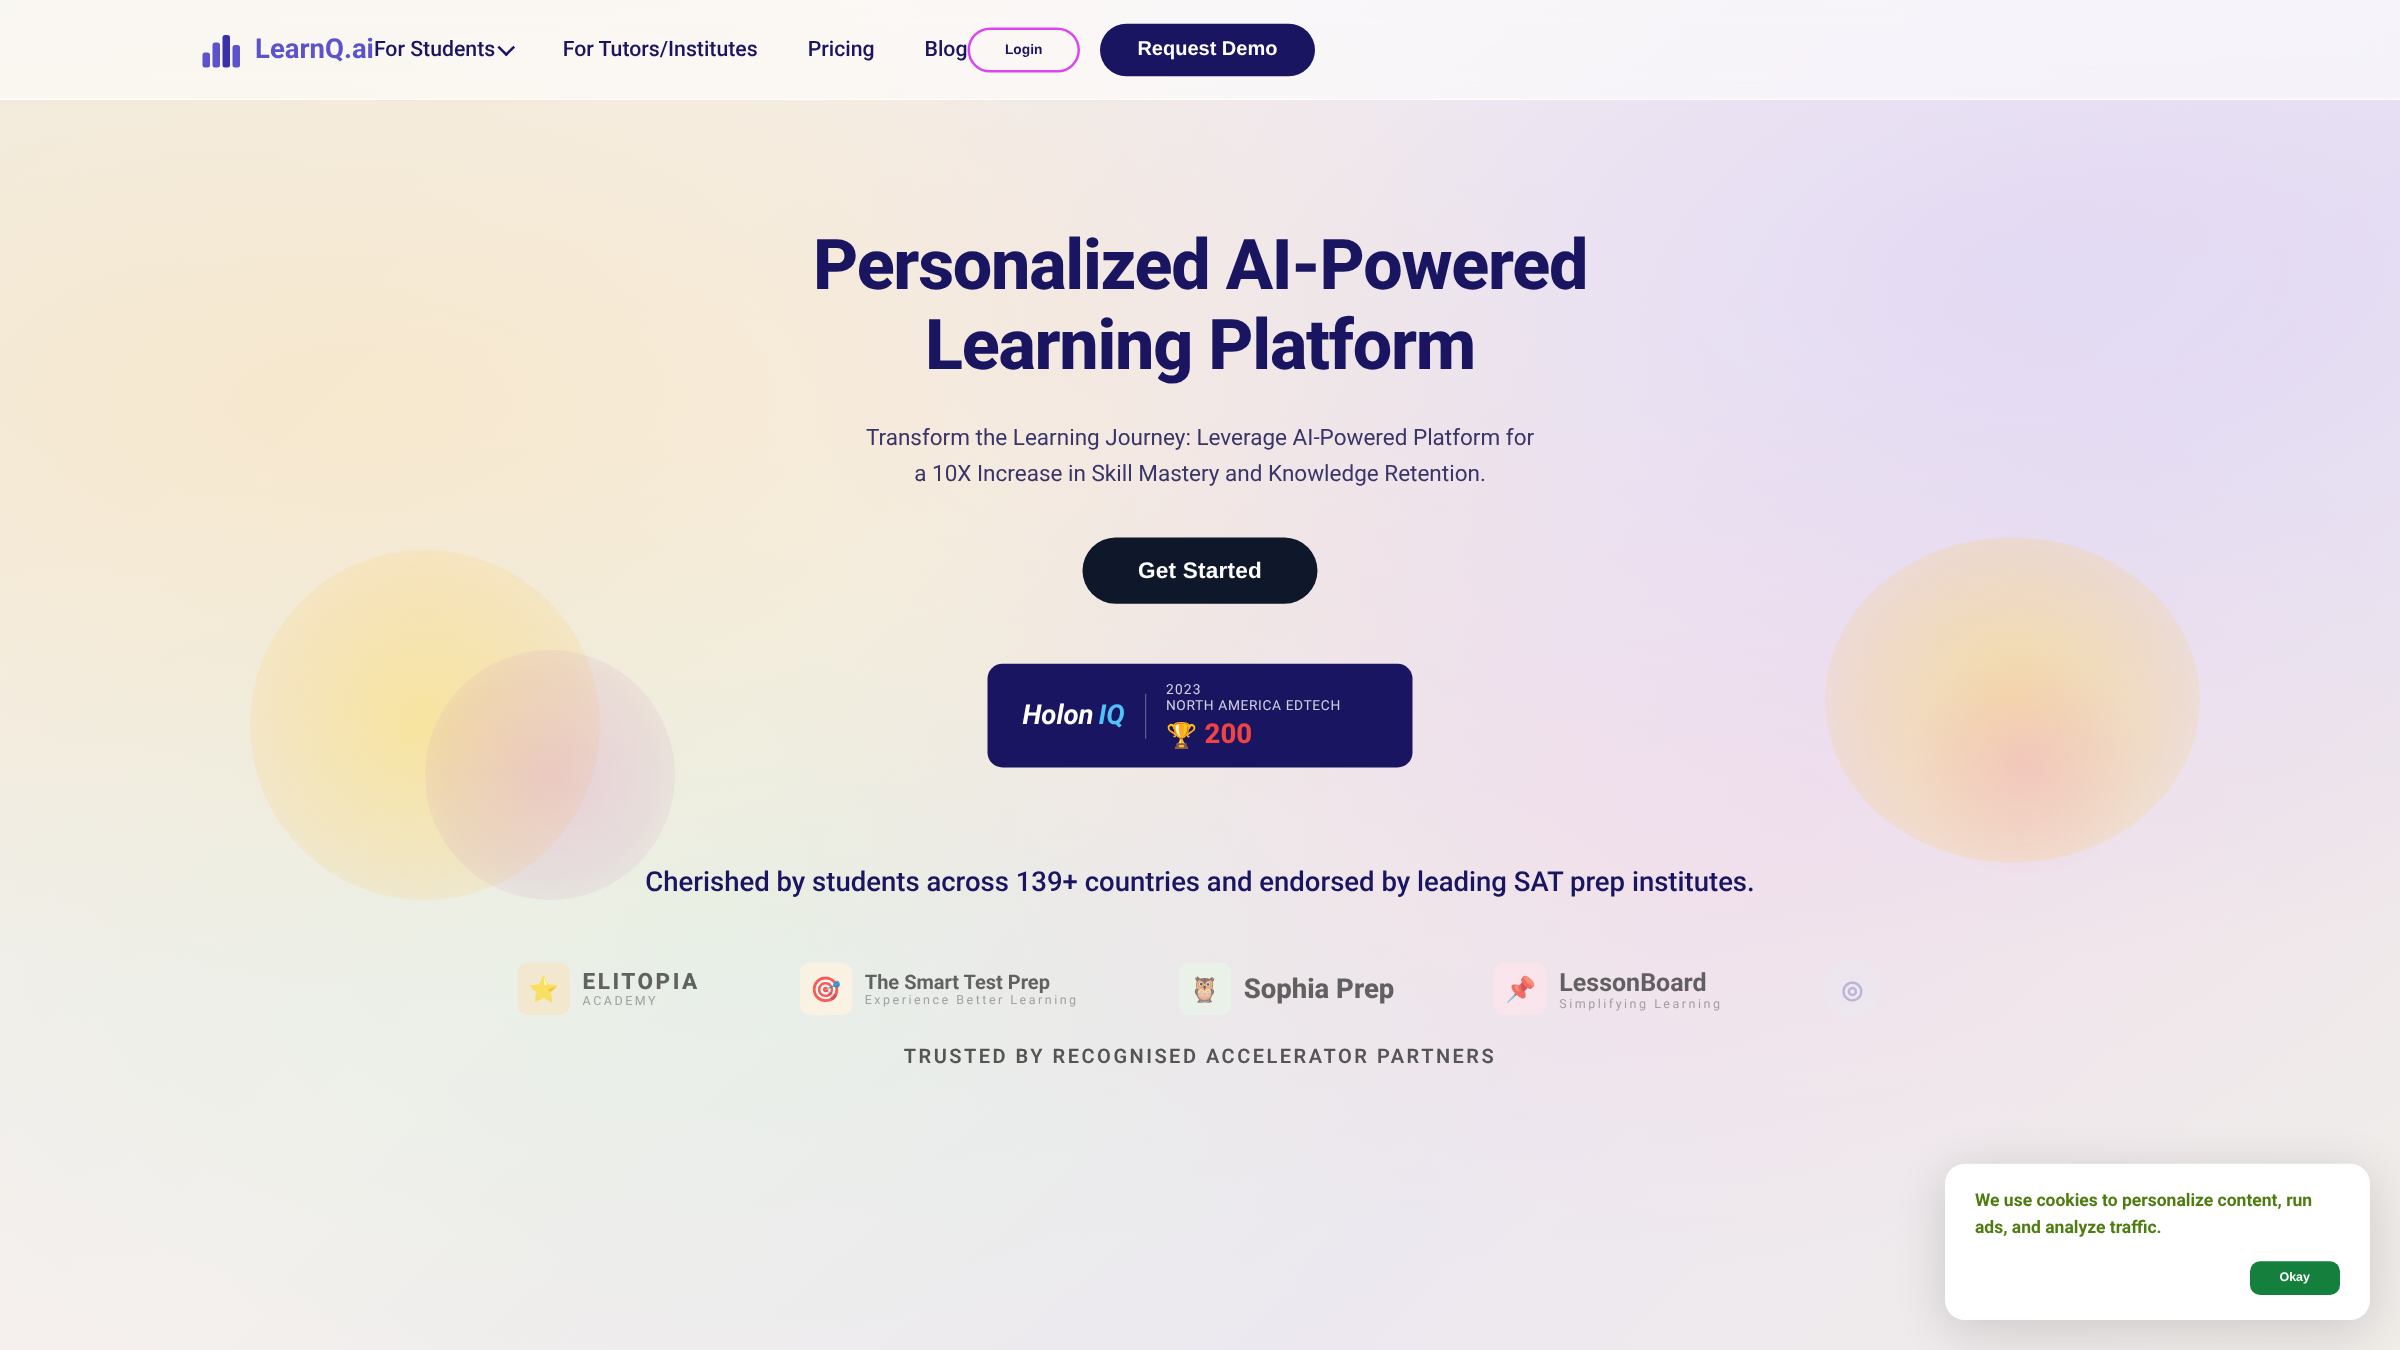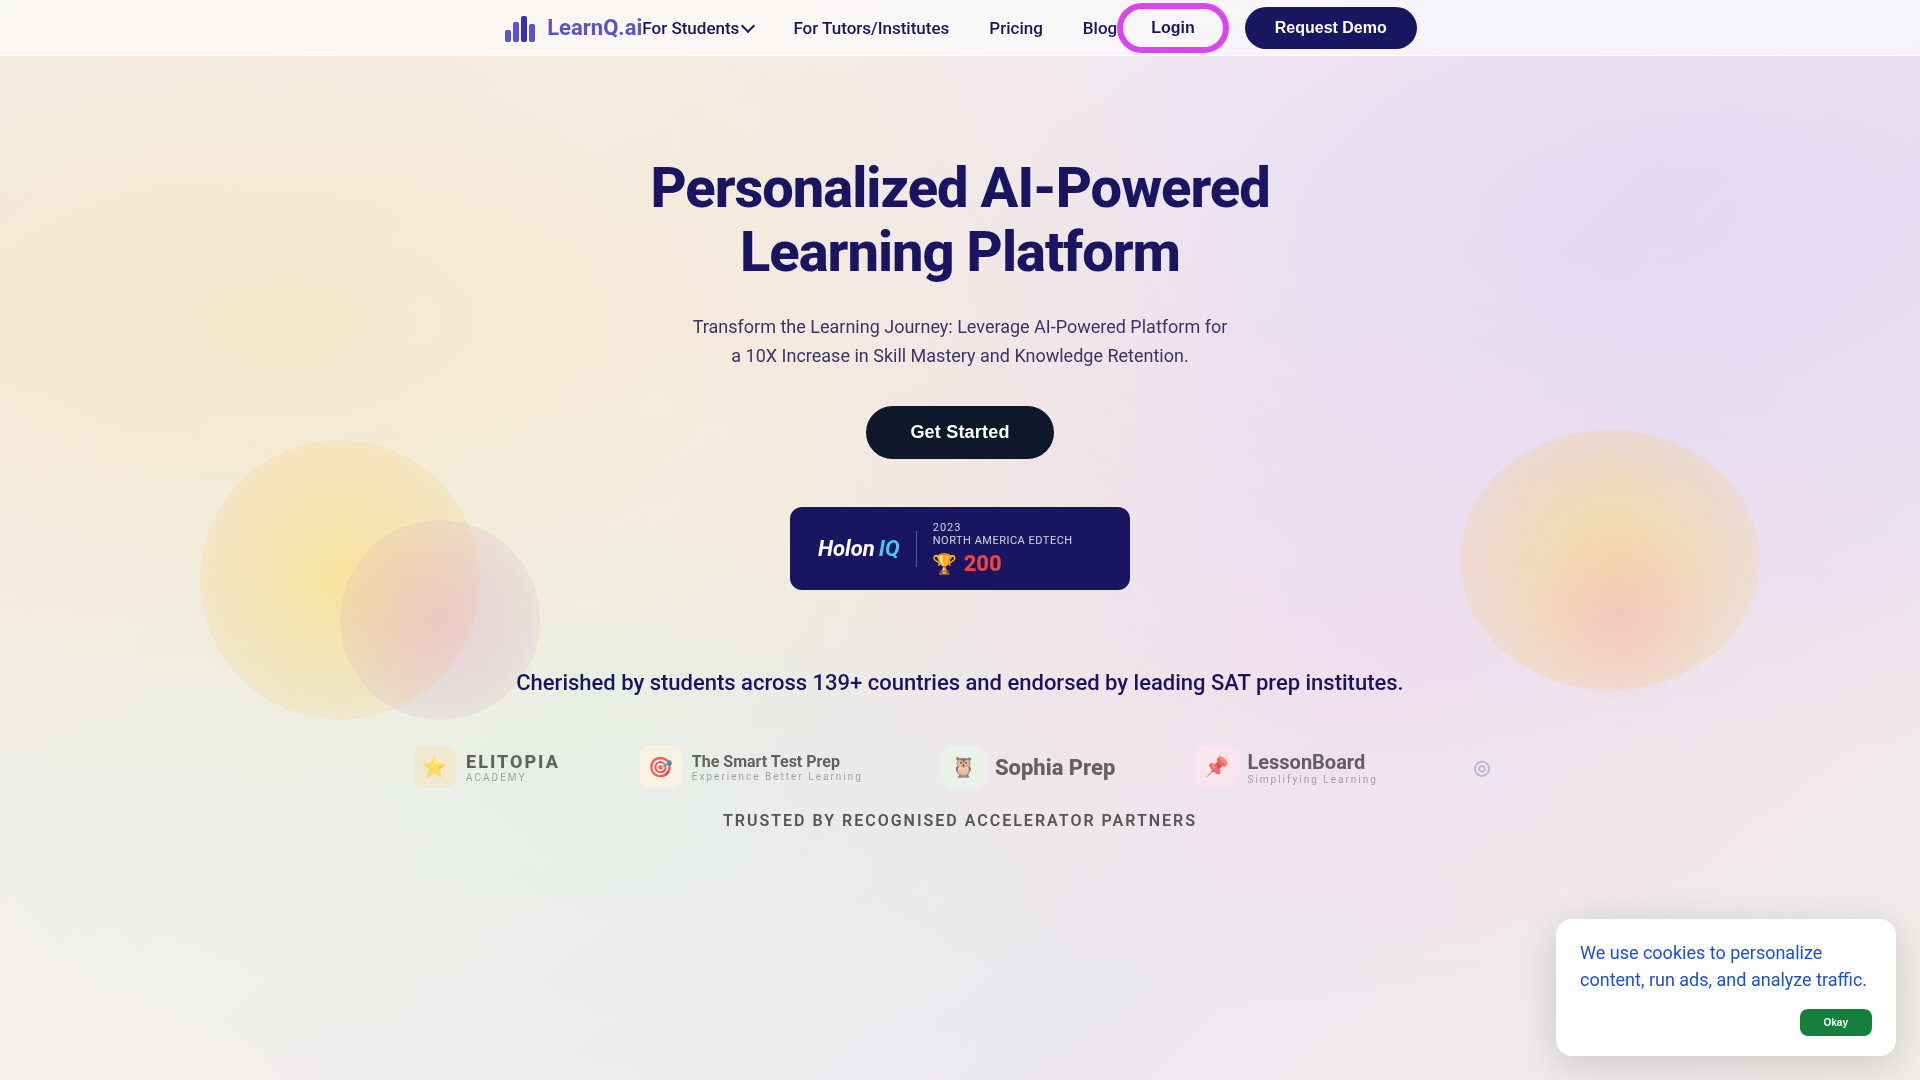--- a/index.html
+++ b/index.html
@@ -52,23 +52,23 @@
       background: radial-gradient(circle, rgba(240, 160, 200, 0.35) 0%, transparent 70%);
       right: 200px; top: 520px;
     }
 
     
     nav {
       position: relative;
       z-index: 10;
       display: flex;
       align-items: center;
-      justify-content: center;
+      justify-content: flex-start;
       padding: 0 160px;
-      height: 56px;
+      height: 80px;
       background: rgba(255,255,255,0.6);
       backdrop-filter: blur(10px);
       border-bottom: 1px solid rgba(255,255,255,0.8);
     }
 
     .nav-logo {
       display: flex;
       align-items: center;
       gap: 8px;
       text-decoration: none;
@@ -108,25 +108,25 @@
     }
 
     .nav-actions {
       display: flex;
       align-items: center;
       gap: 16px;
     }
 
     .btn-login {
       padding: 10px 28px;
-      border: 6px solid #d946ef;
+      border: 2px solid #d946ef;
       border-radius: 50px;
       background: transparent;
       color: #1a1560;
-      font-size: 16px;
+      font-size: 11px;
       font-weight: 600;
       cursor: pointer;
     }
 
     .btn-demo {
       padding: 12px 30px;
       border: none;
       border-radius: 50px;
       background: #1a1560;
       color: #ffffff;
@@ -319,23 +319,24 @@
       padding: 20px 24px;
       max-width: 340px;
       box-shadow: 0 8px 40px rgba(0,0,0,0.15);
       z-index: 1000;
       display: flex;
       flex-direction: column;
       gap: 16px;
     }
 
     .cookie-text {
-      font-size: 18px;
-      color: #1d4ed8;
+      font-size: 14px;
+      color: #4d7c0f;
       line-height: 1.5;
+      font-weight: bold;
     }
 
     .cookie-btn-okay {
       align-self: flex-end;
       padding: 8px 24px;
       background: #15803d;
       color: #ffffff;
       border: none;
       border-radius: 8px;
       font-size: 10px;

